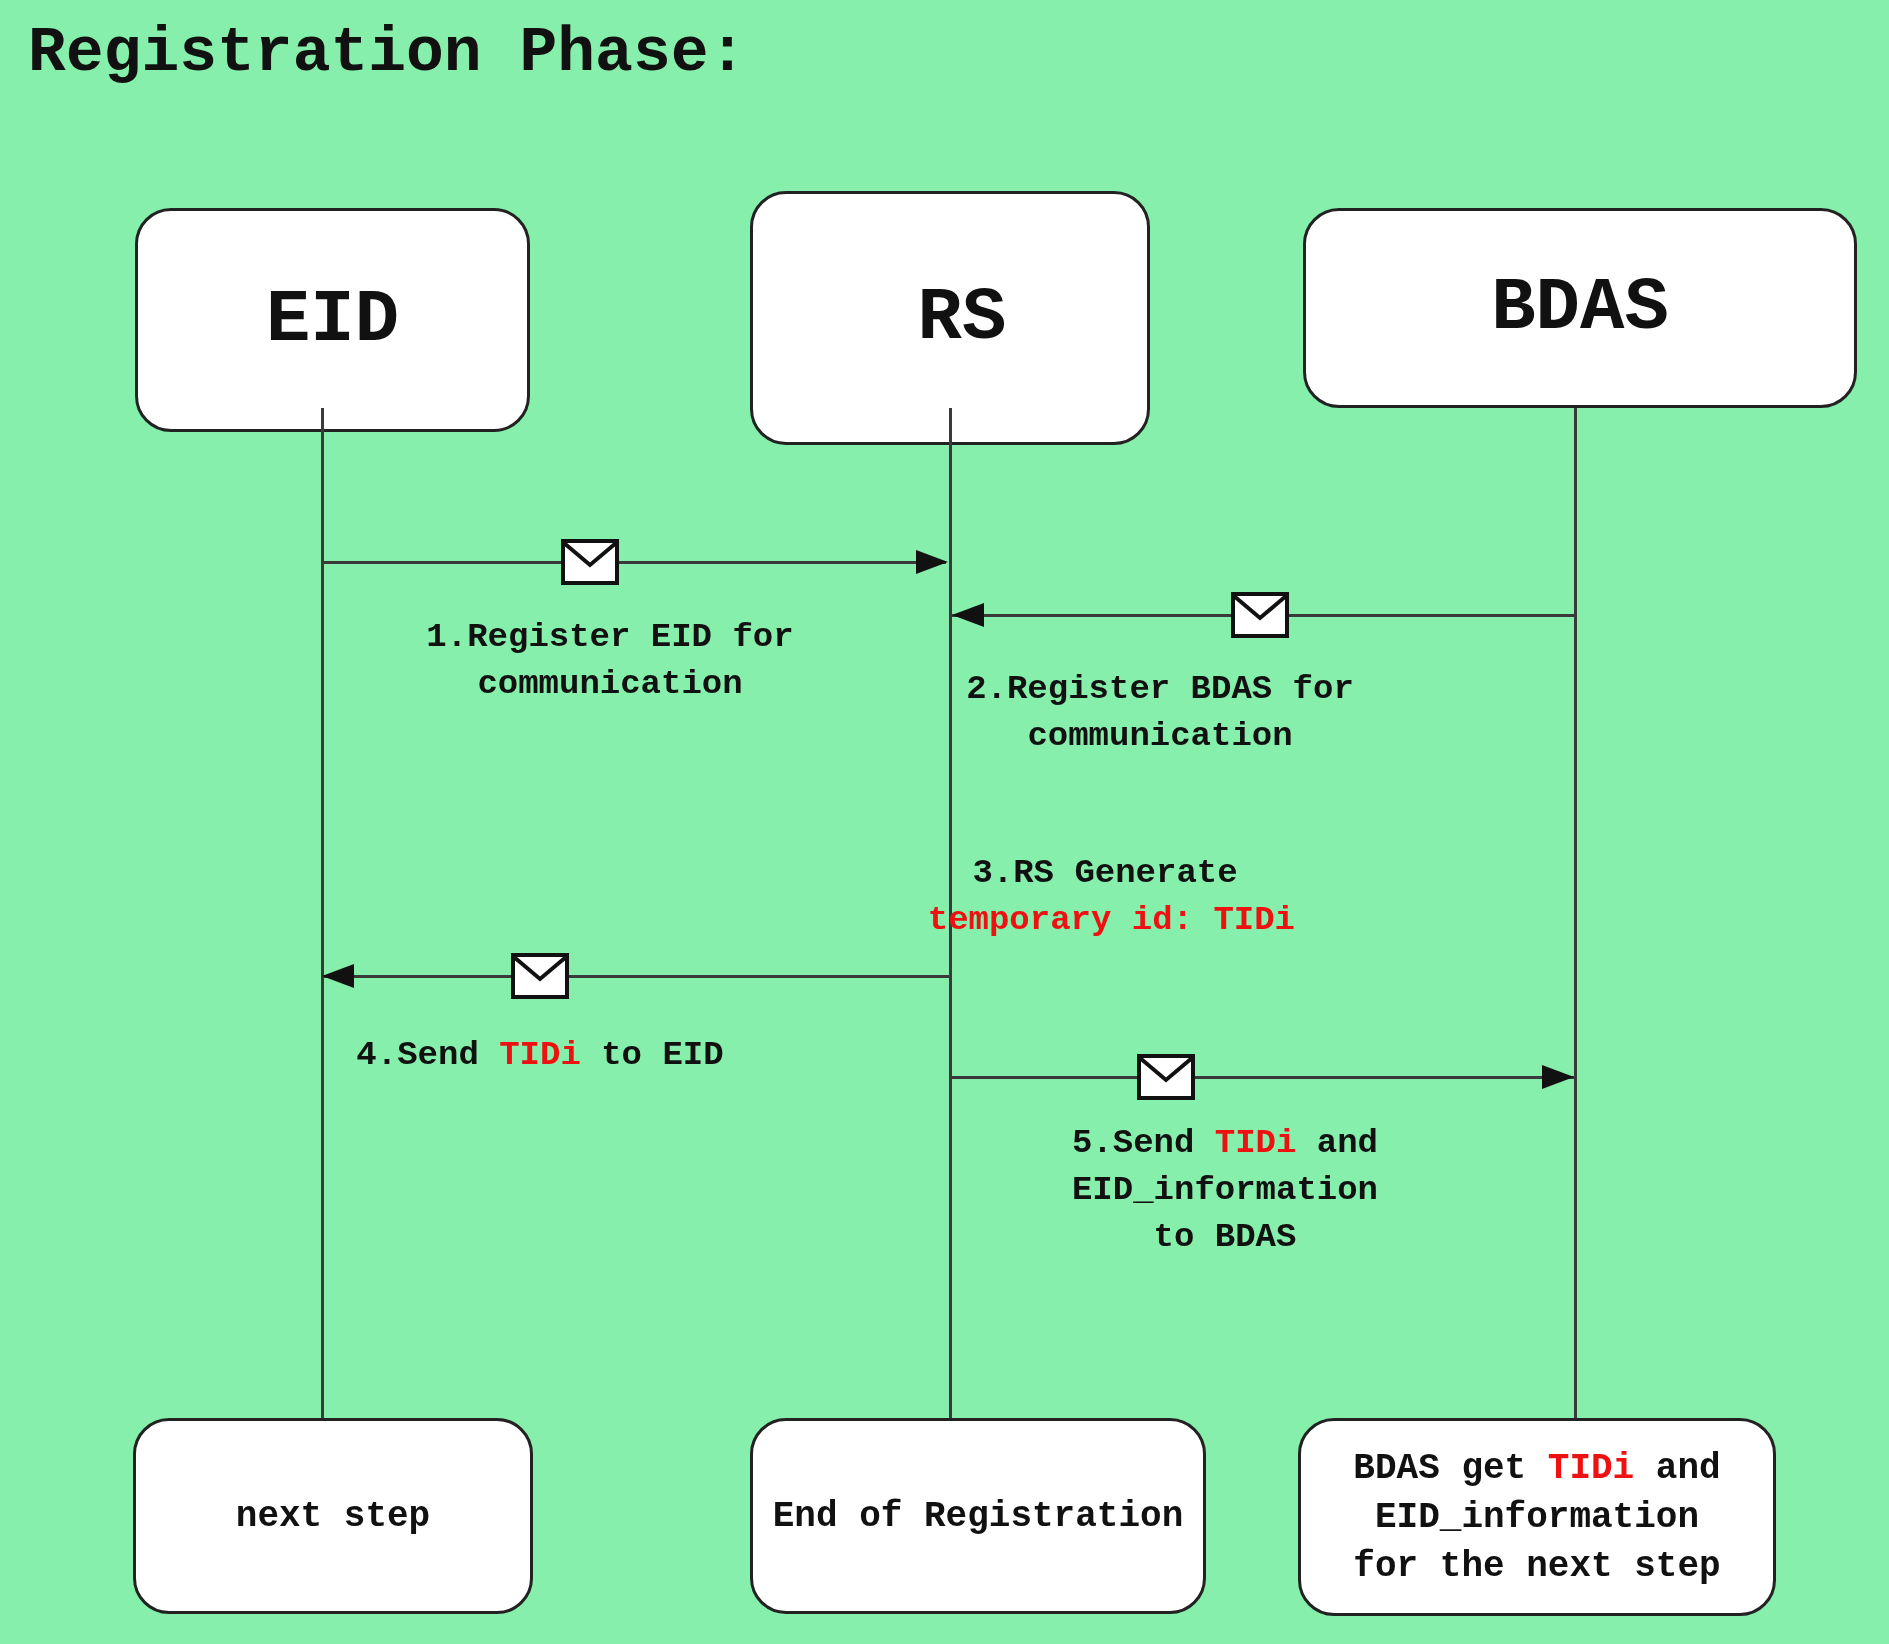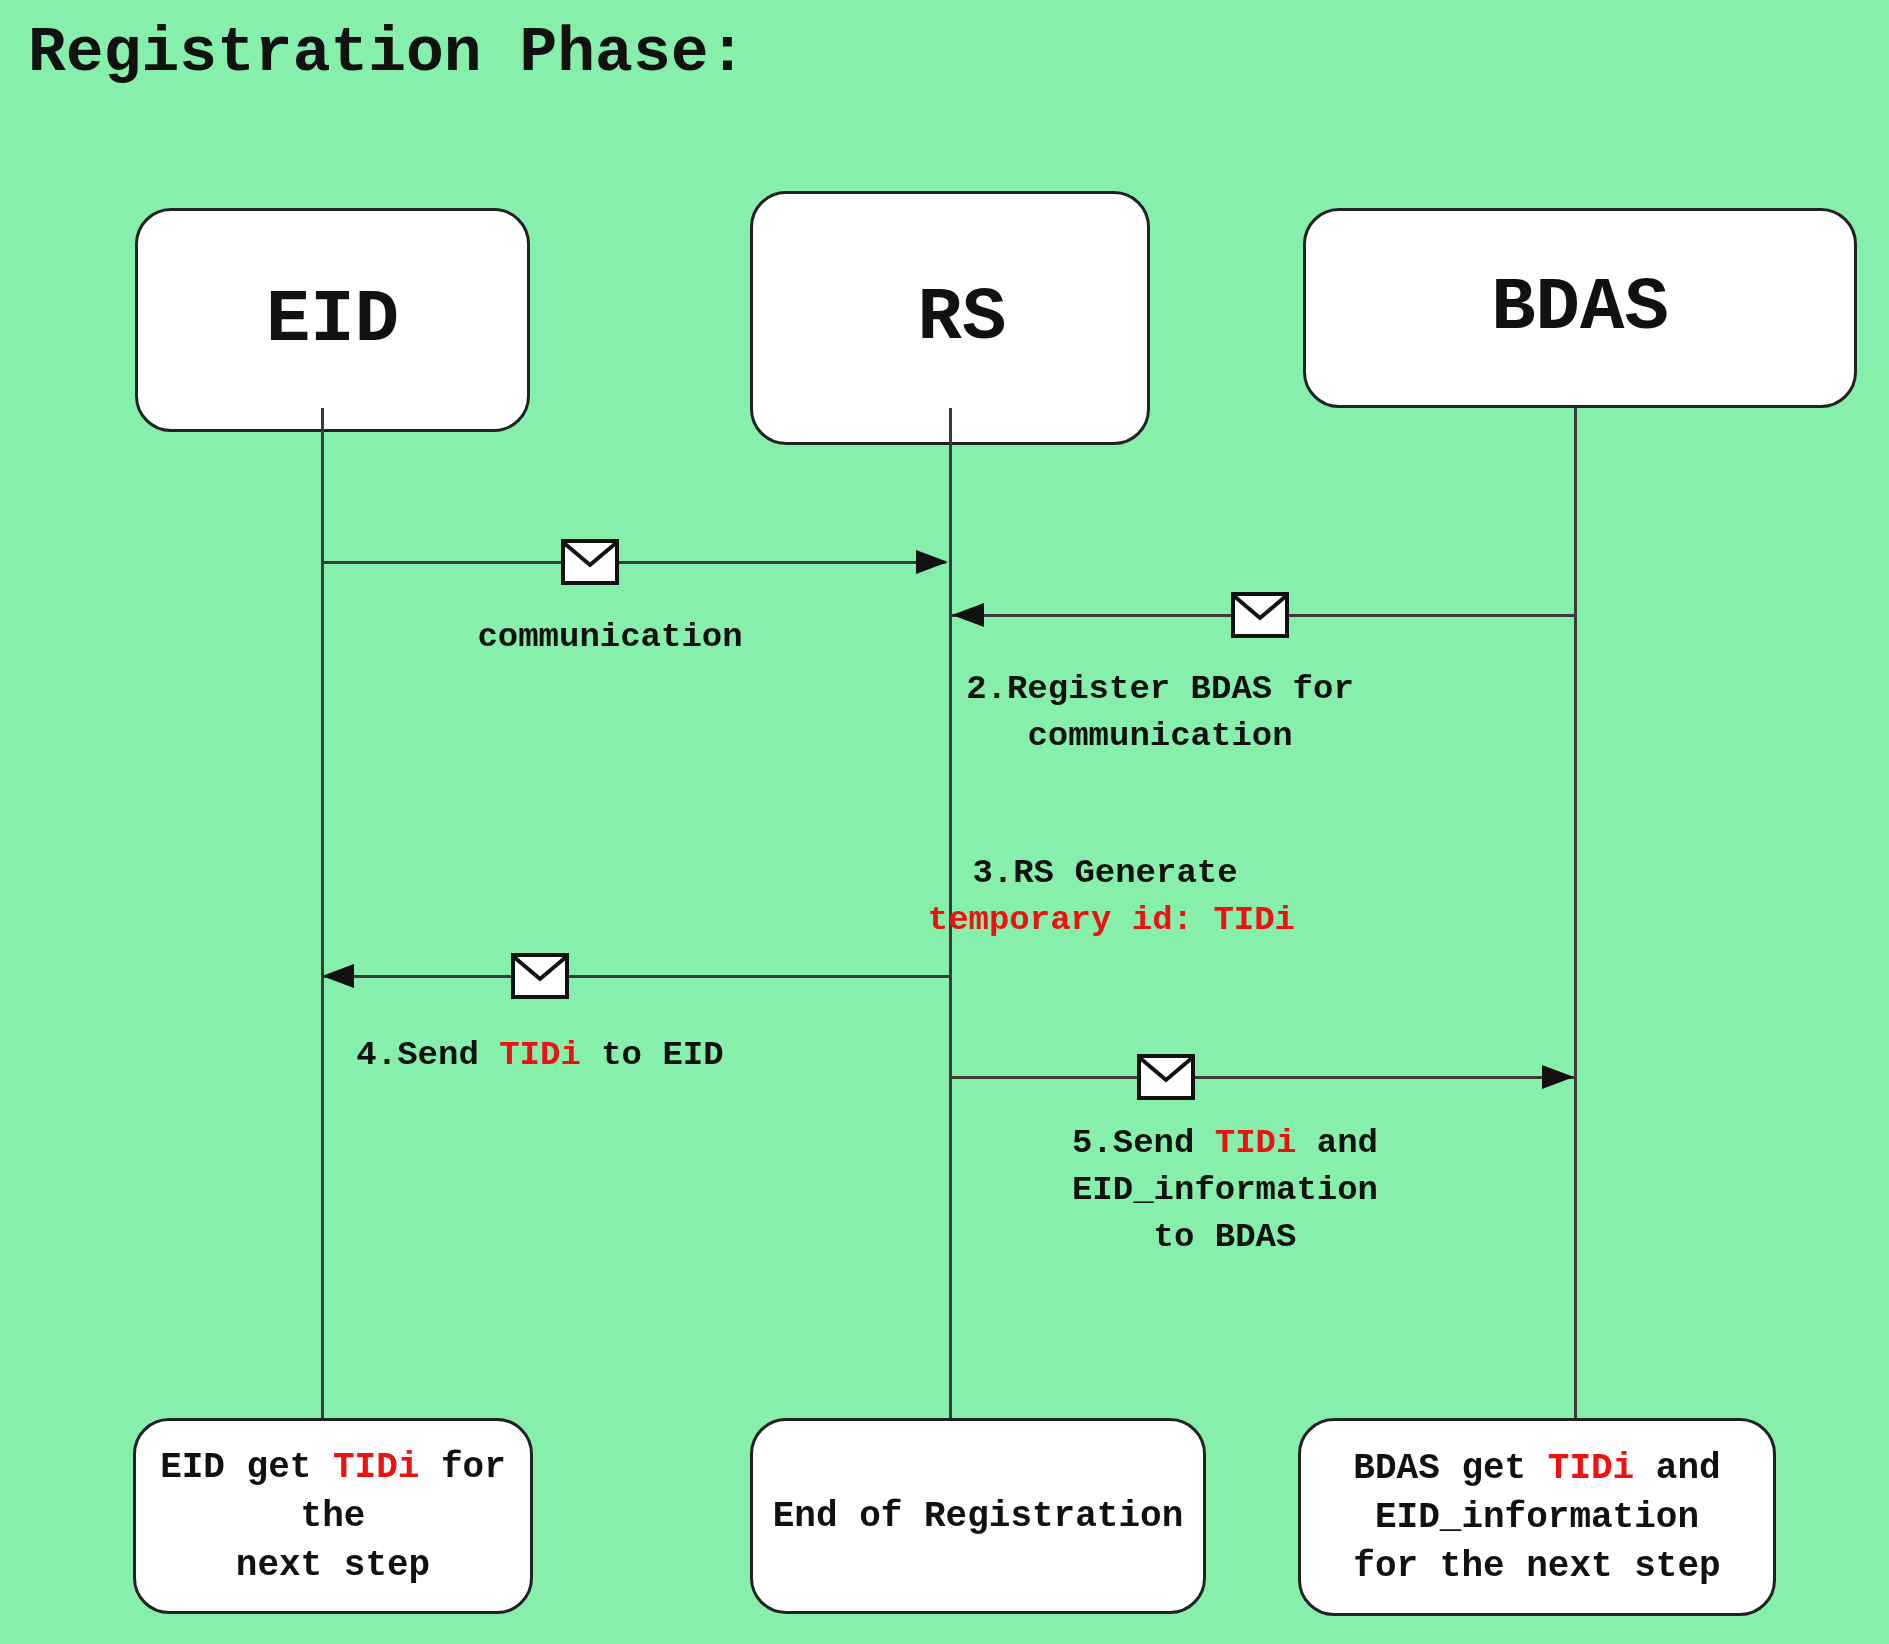--- a/index.html
+++ b/index.html
@@ -134,20 +134,21 @@
   <div class="lifeline life-rs"></div>
   <div class="lifeline life-bdas"></div>
 
   <div class="msg-line line-m1"></div>
   <div class="arrow right arr-m1"></div>
   <svg class="envelope env-m1" width="58" height="46" viewBox="0 0 58 46">
     <rect x="2" y="2" width="54" height="42" fill="#ffffff" stroke="#111111" stroke-width="4"></rect>
     <polyline points="3,4 29,26 55,4" fill="none" stroke="#111111" stroke-width="4"></polyline>
   </svg>
   <div class="msg-label lab-m1">
+    <div>1.Register EID for</div>
     <div>communication</div>
   </div>
 
   <div class="msg-line line-m2"></div>
   <div class="arrow left arr-m2"></div>
   <svg class="envelope env-m2" width="58" height="46" viewBox="0 0 58 46">
     <rect x="2" y="2" width="54" height="42" fill="#ffffff" stroke="#111111" stroke-width="4"></rect>
     <polyline points="3,4 29,26 55,4" fill="none" stroke="#111111" stroke-width="4"></polyline>
   </svg>
   <div class="msg-label lab-m2">
@@ -177,21 +178,20 @@
     <polyline points="3,4 29,26 55,4" fill="none" stroke="#111111" stroke-width="4"></polyline>
   </svg>
   <div class="msg-label lab-m5">
     <div><span>5.Send </span><span class="red">TIDi</span><span> and</span></div>
     <div>EID_information</div>
     <div>to BDAS</div>
   </div>
 
   <div class="end-box end-eid">
     <div>
-      <div><span>EID get </span><span class="red">TIDi</span><span> for the</span></div>
       <div>next step</div>
     </div>
   </div>
 
   <div class="end-box end-rs">
     <div>End of Registration</div>
   </div>
 
   <div class="end-box end-bdas">
     <div>

